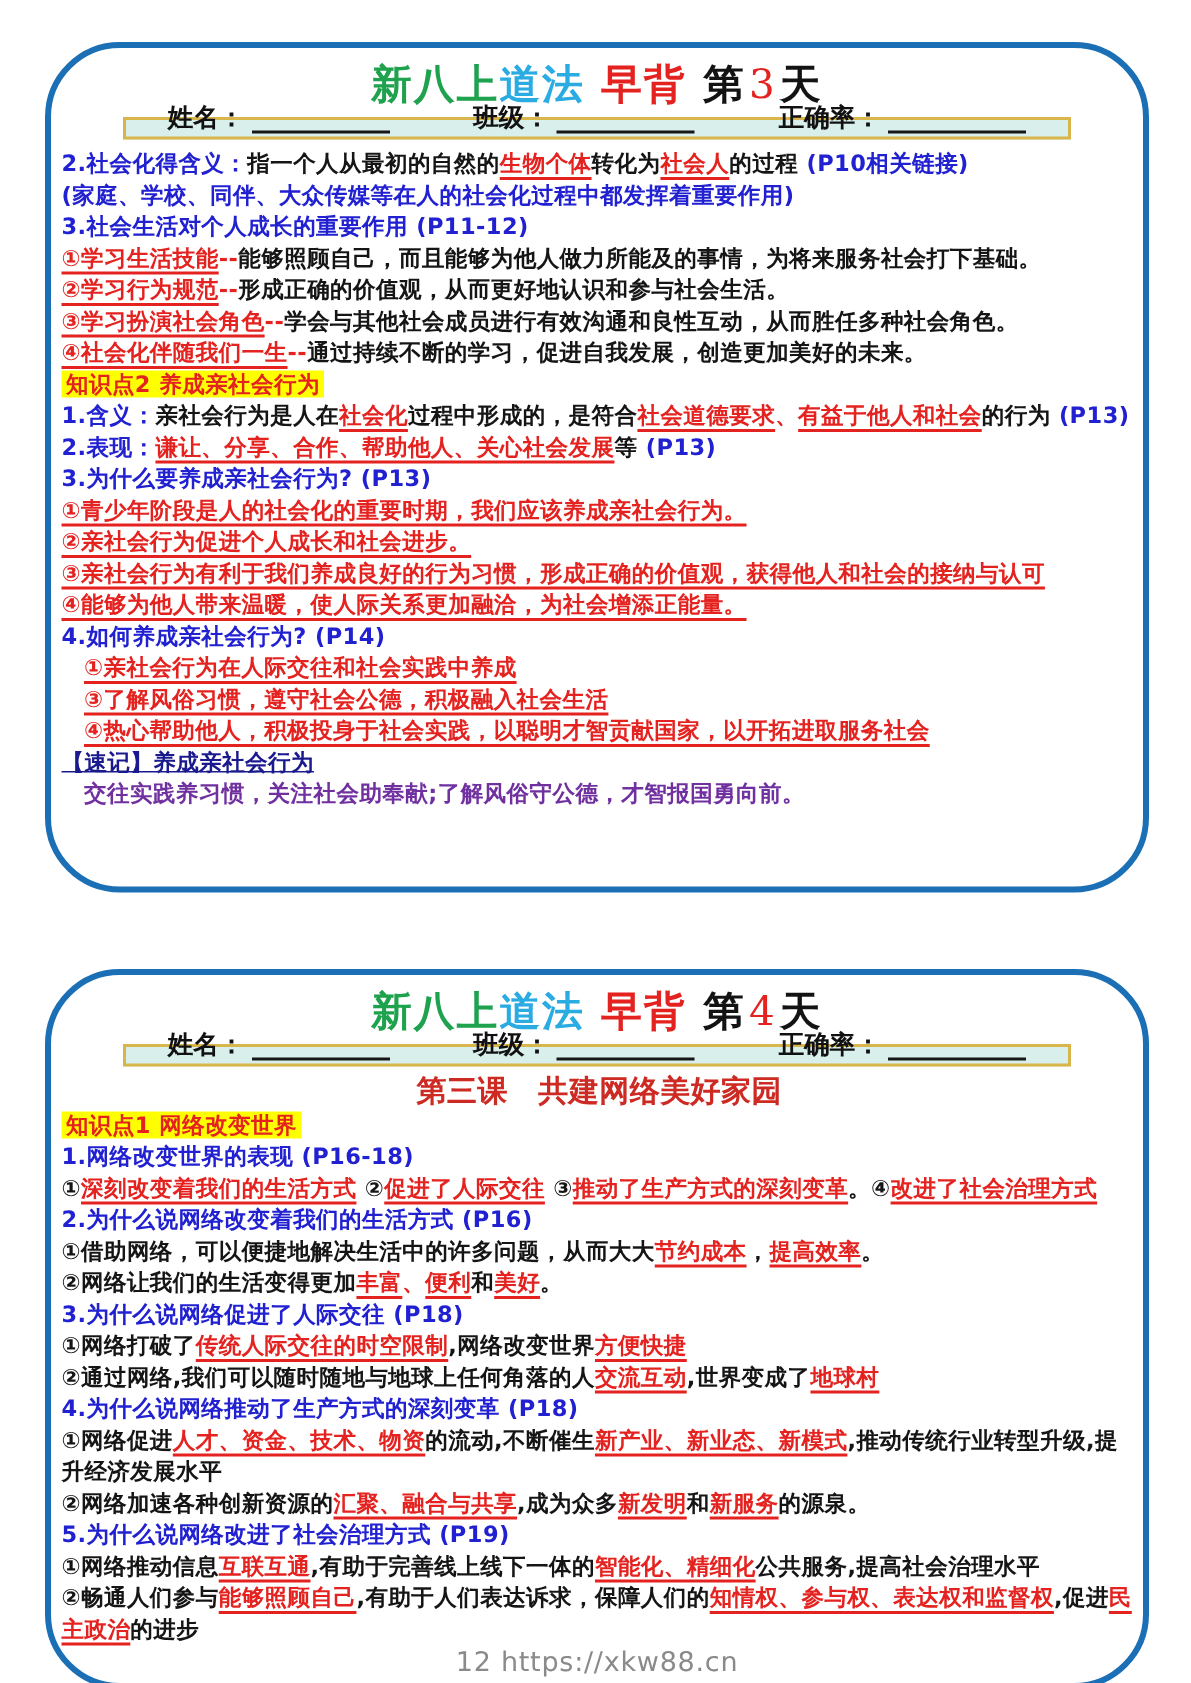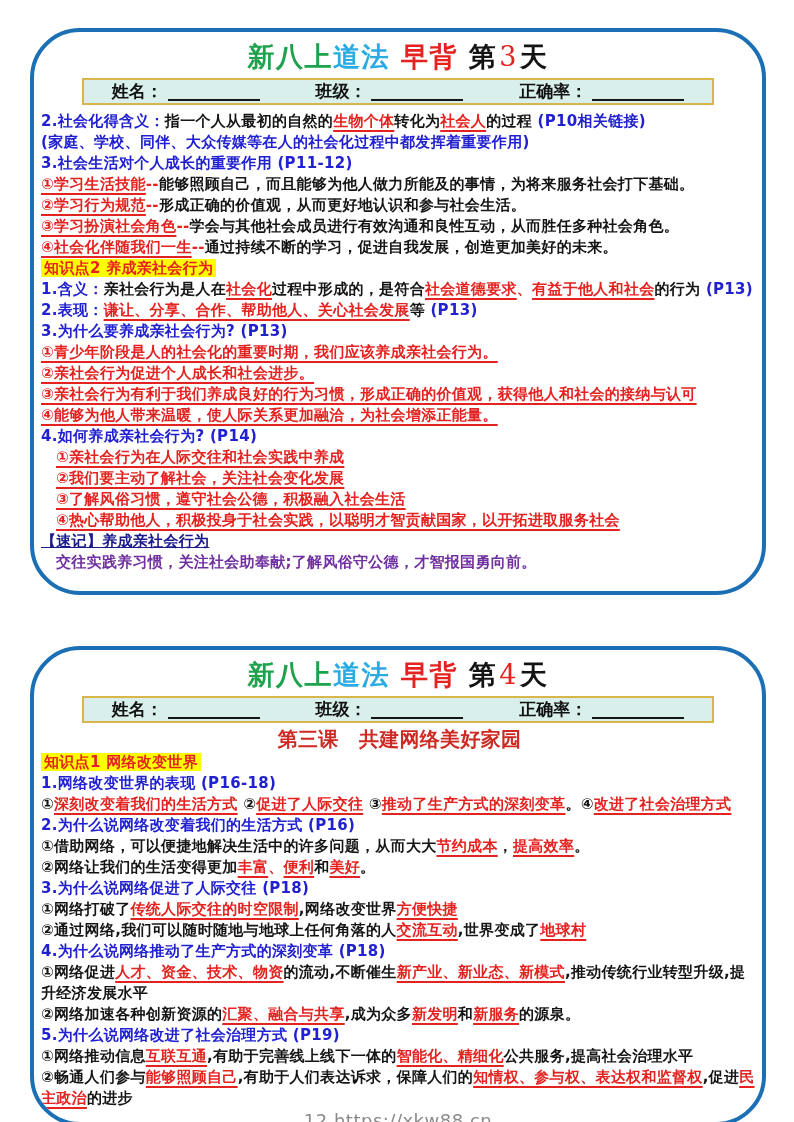--- a/index.html
+++ b/index.html
@@ -16,21 +16,21 @@
   .panel-2 { top:646px; height:480px; }
 
   .panel-title { text-align:center; font-size:27px; font-weight:700; letter-spacing:1.5px; margin-top:9px; line-height:32px; white-space:pre; }
   .tg { color:var(--title_green); }
   .tc { color:var(--title_cyan); }
   .tr { color:var(--red); }
   .tk { color:#131313; }
   .tn { color:var(--red); font-family:"DejaVu Serif","Liberation Serif",serif; font-weight:400; padding:0 2px; }
 
   .form-bar {
-    width:632px; height:27px; margin:5px auto 3px auto;
+    width:632px; height:15px; margin:5px auto 3px auto;
     background:var(--bar_bg); border:2px solid var(--bar_border);
     display:flex; justify-content:space-around; align-items:flex-end; padding-bottom:2px;
   }
   .fgroup { display:inline-flex; align-items:flex-end; }
   .flabel { font-size:17px; font-weight:700; color:#111; line-height:19px; }
   .fblank { display:inline-block; width:92px; height:15px; border-bottom:2.5px solid #161616; margin-left:5px; }
 
   .panel-content { padding:3px 4px 0 7px; }
   .line { font-size:15px; line-height:21px; font-weight:700; letter-spacing:0.3px; }
   .line.center { text-align:center; }
@@ -80,21 +80,20 @@
         <div class="line"><span class="seg hl">知识点2 养成亲社会行为</span></div>
         <div class="line"><span class="seg blu">1.含义：</span><span class="seg blk">亲社会行为是人在</span><span class="seg ru">社会化</span><span class="seg blk">过程中形成的，是符合</span><span class="seg ru">社会道德要求</span><span class="seg r">、</span><span class="seg ru">有益于他人和社会</span><span class="seg blk">的行为 </span><span class="seg blu">(P13)</span></div>
         <div class="line"><span class="seg blu">2.表现：</span><span class="seg ru">谦让、分享、合作、帮助他人、关心社会发展</span><span class="seg blk">等 </span><span class="seg blu">(P13)</span></div>
         <div class="line"><span class="seg blu">3.为什么要养成亲社会行为? (P13)</span></div>
         <div class="line"><span class="seg ru">①青少年阶段是人的社会化的重要时期，我们应该养成亲社会行为。</span></div>
         <div class="line"><span class="seg ru">②亲社会行为促进个人成长和社会进步。</span></div>
         <div class="line"><span class="seg ru">③亲社会行为有利于我们养成良好的行为习惯，形成正确的价值观，获得他人和社会的接纳与认可</span></div>
         <div class="line"><span class="seg ru">④能够为他人带来温暖，使人际关系更加融洽，为社会增添正能量。</span></div>
         <div class="line"><span class="seg blu">4.如何养成亲社会行为? (P14)</span></div>
         <div class="line ind"><span class="seg ru">①亲社会行为在人际交往和社会实践中养成</span></div>
-        <div class="line ind"><span class="seg ru">②我们要主动了解社会，关注社会变化发展</span></div>
         <div class="line ind"><span class="seg ru">③了解风俗习惯，遵守社会公德，积极融入社会生活</span></div>
         <div class="line ind"><span class="seg ru">④热心帮助他人，积极投身于社会实践，以聪明才智贡献国家，以开拓进取服务社会</span></div>
         <div class="line"><span class="seg nav">【速记】养成亲社会行为</span></div>
         <div class="line ind"><span class="seg pur">交往实践养习惯，关注社会助奉献;了解风俗守公德，才智报国勇向前。</span></div>
       </div>
   </section>
 
   <section class="panel panel-2">
     <div class="panel-title"><span class="seg tg">新八上</span><span class="seg tc">道法</span><span class="seg tr"> 早背</span><span class="seg tk"> 第</span><span class="seg tn">4</span><span class="seg tk">天</span></div>
     <div class="form-bar">

